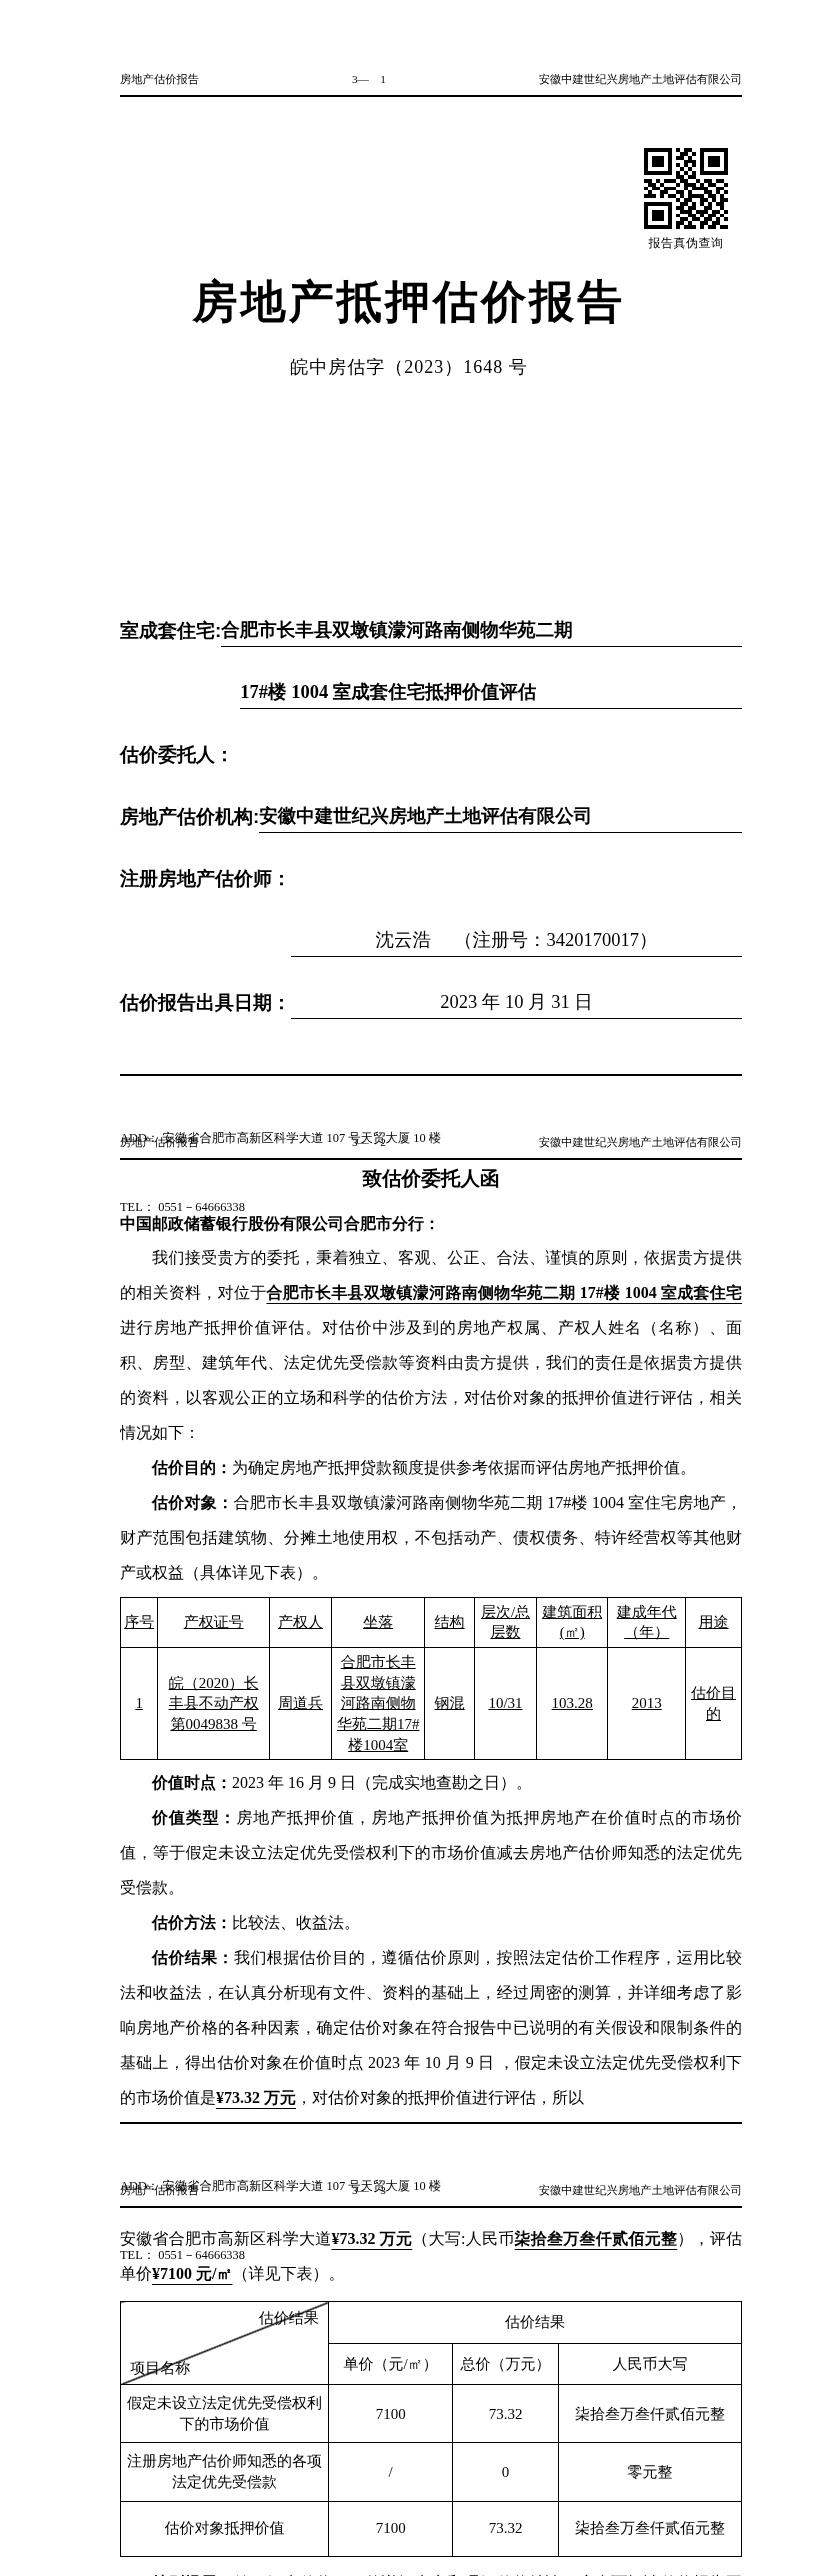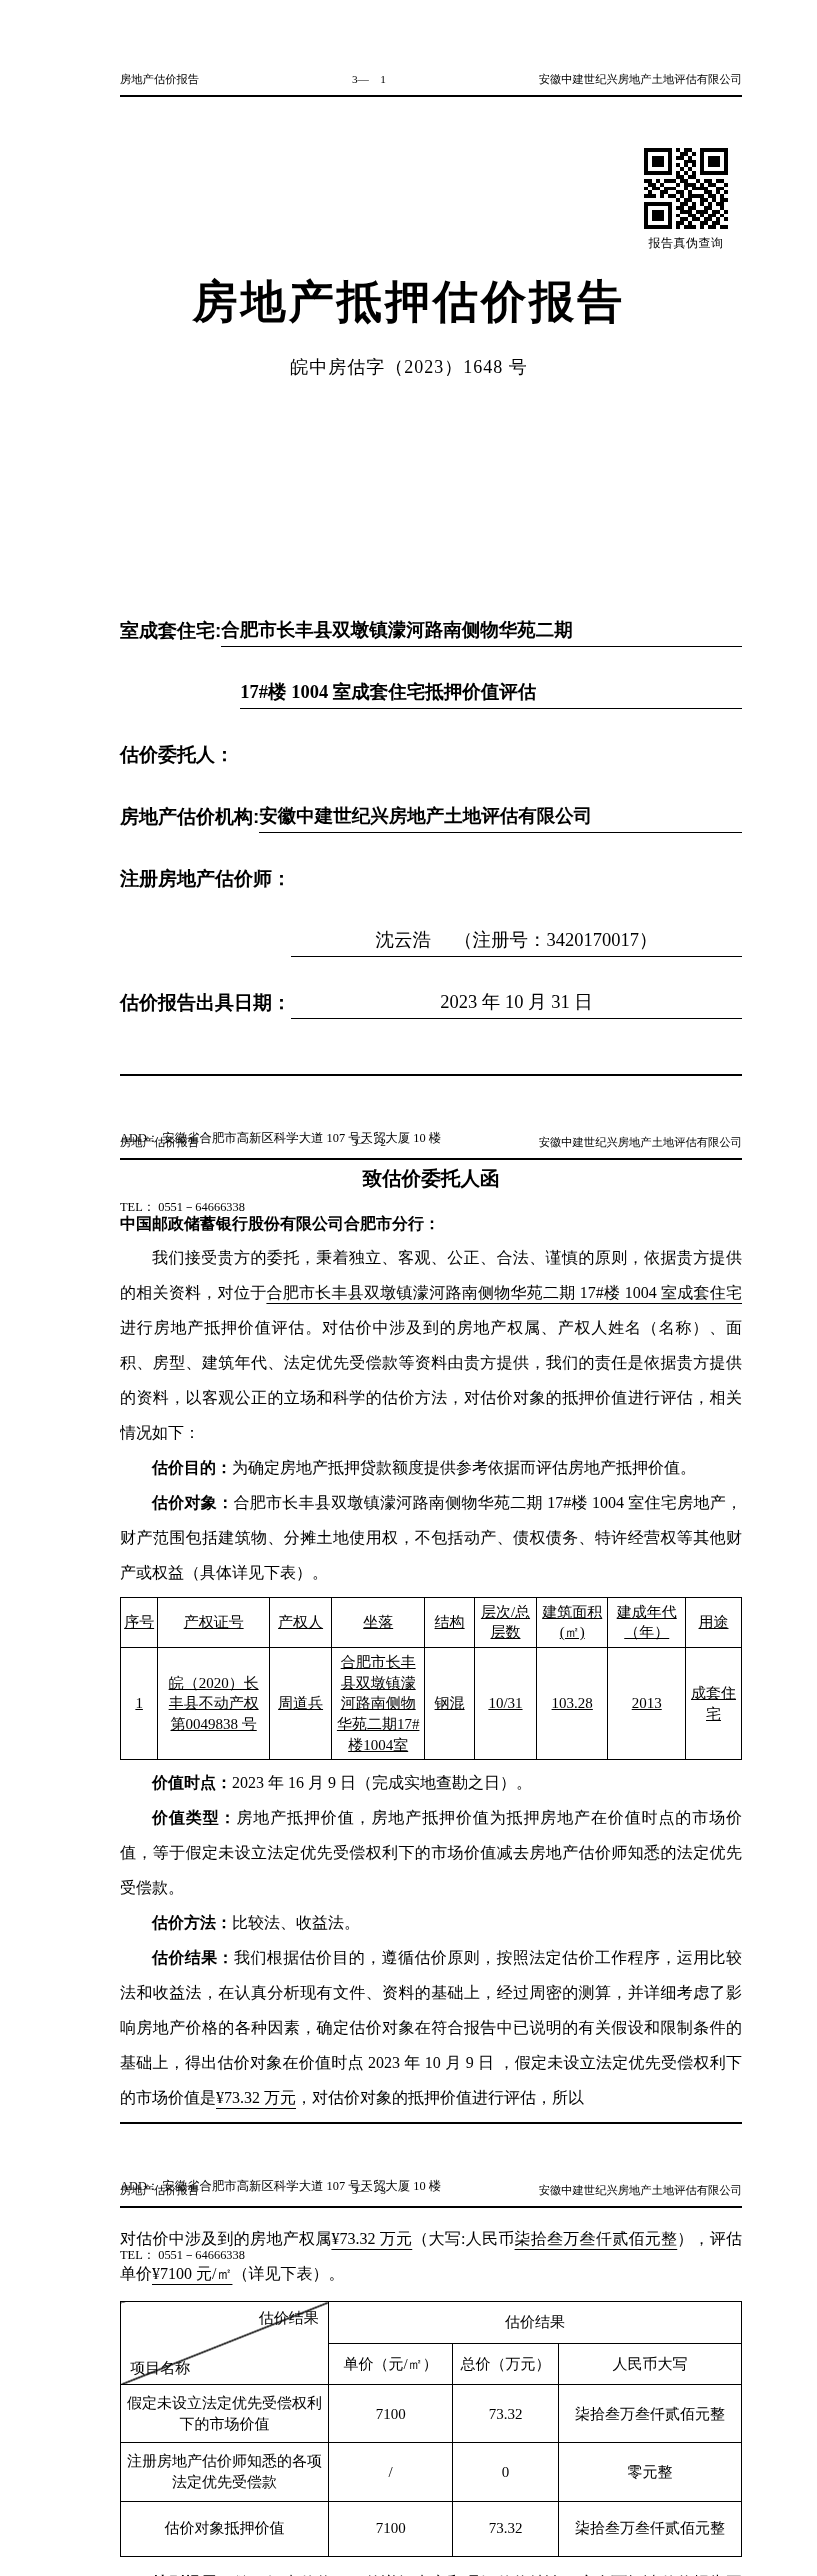--- a/index.html
+++ b/index.html
@@ -31,21 +31,21 @@
   .cval.bold{font-weight:700;}
   .cval.center{text-align:center;}
 
   
   .flow{left:120px;width:622px;overflow:hidden;}
   .letter-title{text-align:center;font-size:19.6px;margin:0 0 15.5px 0;}
   .addressee{font-size:16px;line-height:32px;margin:0;}
   p.body{font-size:16px;line-height:35px;text-align:justify;margin:0;text-indent:32px;}
   p.body.noindent{text-indent:0;}
   .lbl{font-family:"Liberation Sans","DejaVu Sans",sans-serif;font-weight:700;}
-  .bu{font-weight:400;text-decoration:underline;text-decoration-thickness:1px;text-underline-offset:4.6px;}
+  .bu{font-weight:700;text-decoration:underline;text-decoration-thickness:1px;text-underline-offset:4.6px;}
 
   
   table{width:100%;border-collapse:collapse;table-layout:fixed;}
   td,th{border:1px solid #000;font-size:15px;font-weight:normal;text-align:center;
         vertical-align:middle;line-height:20.6px;padding:4.1px 3.1px;word-break:break-all;}
   .t1{margin:7.2px 0 5.2px 0;text-decoration:underline;}
   .t2{margin:10.3px 0 8.2px 0;}
   .diag{position:relative;padding:0;
         background:linear-gradient(to bottom right,transparent calc(50% - 1px),#000 calc(50% - 0.5px),#000 calc(50% + 0.5px),transparent calc(50% + 1px));}
   .diag .tr{position:absolute;top:6.2px;right:9.3px;}
@@ -399,21 +399,21 @@
       </tr>
       <tr>
         <td>1</td>
         <td>皖（2020）长丰县不动产权第0049838 号</td>
         <td>周道兵</td>
         <td>合肥市长丰县双墩镇濛河路南侧物华苑二期17#楼1004室</td>
         <td>钢混</td>
         <td>10/31</td>
         <td>103.28</td>
         <td>2013</td>
-        <td>成套住宅</td>
+        <td>估价目的</td>
       </tr>
     </tbody>
       </table>
 
     <p class="body">
       <span class="lbl">价值时点：</span><span>2023 年 16 月 9 日（完成实地查勘之日）。</span>
     </p>
 
     <p class="body">
       <span class="lbl">价值类型：</span><span>房地产抵押价值，房地产抵押价值为抵押房地产在价值时点的市场价值，等于假定未设立法定优先受偿权利下的市场价值减去房地产估价师知悉的法定优先受偿款。</span>
@@ -434,21 +434,21 @@
   </div>
 
   <div class="abs pg-hdr" style="top:2183px;">
     <span>房地产估价报告</span>
     <span>3—　3</span>
     <span>安徽中建世纪兴房地产土地评估有限公司</span>
   </div>
 
   <div class="abs flow" style="top:2221px;height:961px;">
     <p class="body noindent">
-      <span>对估价中涉及到的房地产权属</span><span class="bu">¥73.32 万元</span><span>（大写:人民币</span><span class="bu">柒拾叁万叁仟贰佰元整</span><span>），评估单价</span><span class="bu">¥7100 元/㎡</span><span>（详见下表）。</span>
+      <span>安徽省合肥市高新区科学大道</span><span class="bu">¥73.32 万元</span><span>（大写:人民币</span><span class="bu">柒拾叁万叁仟贰佰元整</span><span>），评估单价</span><span class="bu">¥7100 元/㎡</span><span>（详见下表）。</span>
     </p>
 
     <table class="t2">
       <colgroup>
         <col style="width:33.5%">
           <col style="width:20%">
           <col style="width:17%">
           <col style="width:29.5%">
       </colgroup>
       <tbody>

